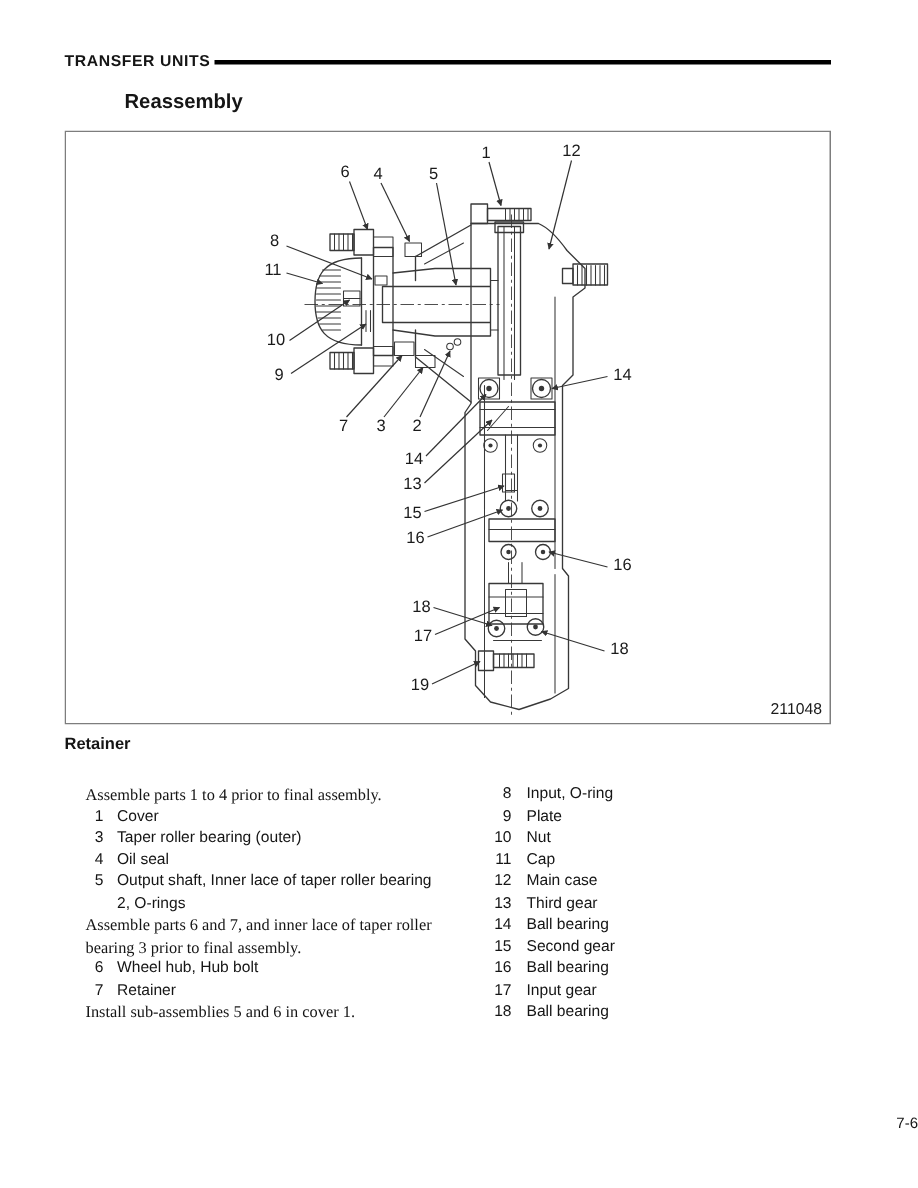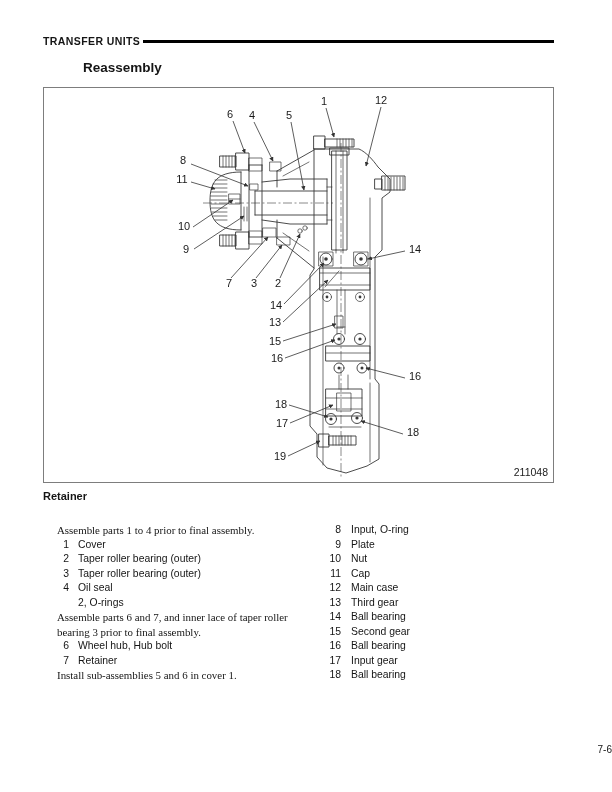--- a/index.html
+++ b/index.html
@@ -209,23 +209,23 @@
       </g>
 
     <text class="figid" x="505" y="389">211048</text>
   </svg>
 </div>
 
 <div class="seq-heading">Retainer</div>
 <div class="seq-col seq-col-left" id="seq-left">
     <div class="seq-row note">Assemble parts 1 to 4 prior to final assembly.</div>
     <div class="seq-row item"><span class="num">1</span><span>Cover</span></div>
-    <div class="seq-row item"><span class="num">2</span><span>Taper roller bearing (outer)</span></div>
     <div class="seq-row item"><span class="num">3</span><span>Taper roller bearing (outer)</span></div>
     <div class="seq-row item"><span class="num">4</span><span>Oil seal</span></div>
+    <div class="seq-row item"><span class="num">5</span><span>Output shaft, Inner lace of taper roller bearing</span></div>
     <div class="seq-row cont">2, O-rings</div>
     <div class="seq-row note">Assemble parts 6 and 7, and inner lace of taper roller</div>
     <div class="seq-row note">bearing 3 prior to final assembly.</div>
     <div class="seq-row item"><span class="num">6</span><span>Wheel hub, Hub bolt</span></div>
     <div class="seq-row item"><span class="num">7</span><span>Retainer</span></div>
     <div class="seq-row note">Install sub-assemblies 5 and 6 in cover 1.</div>
   </div>
 <div class="seq-col seq-col-right" id="seq-right">
     <div class="seq-row item"><span class="num">8</span><span>Input, O-ring</span></div>
     <div class="seq-row item"><span class="num">9</span><span>Plate</span></div>

